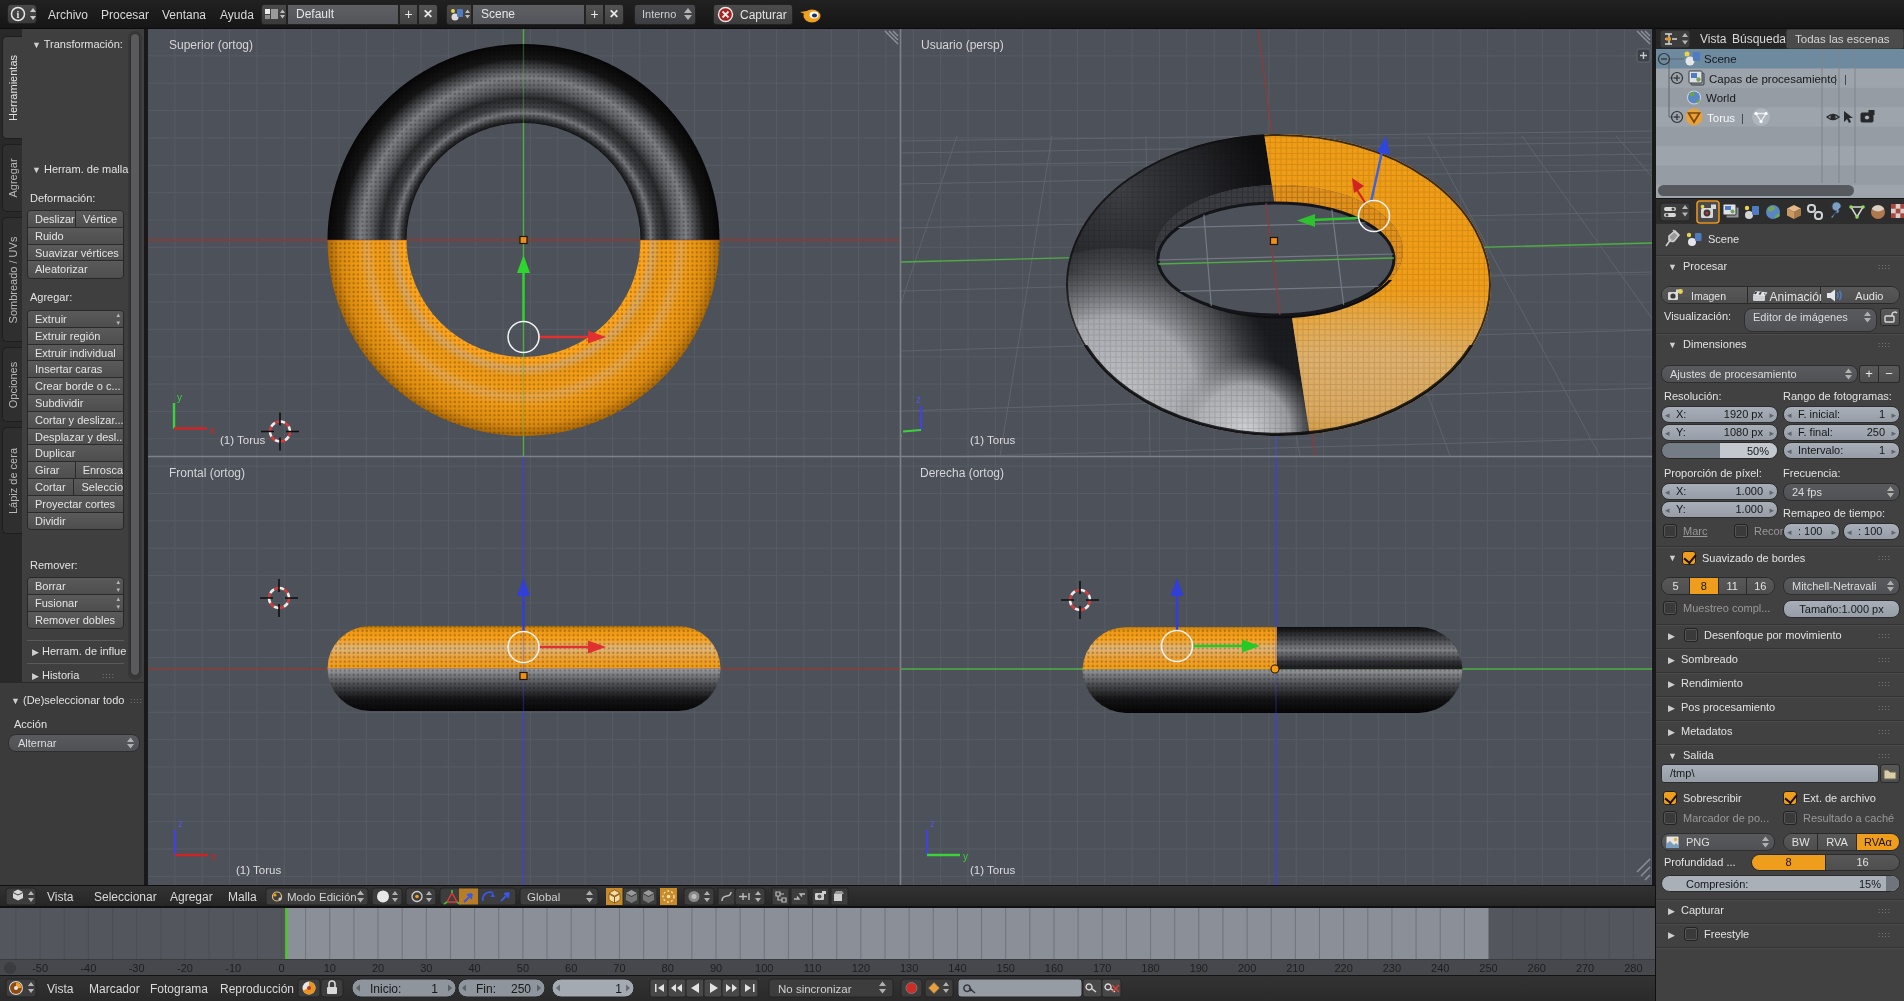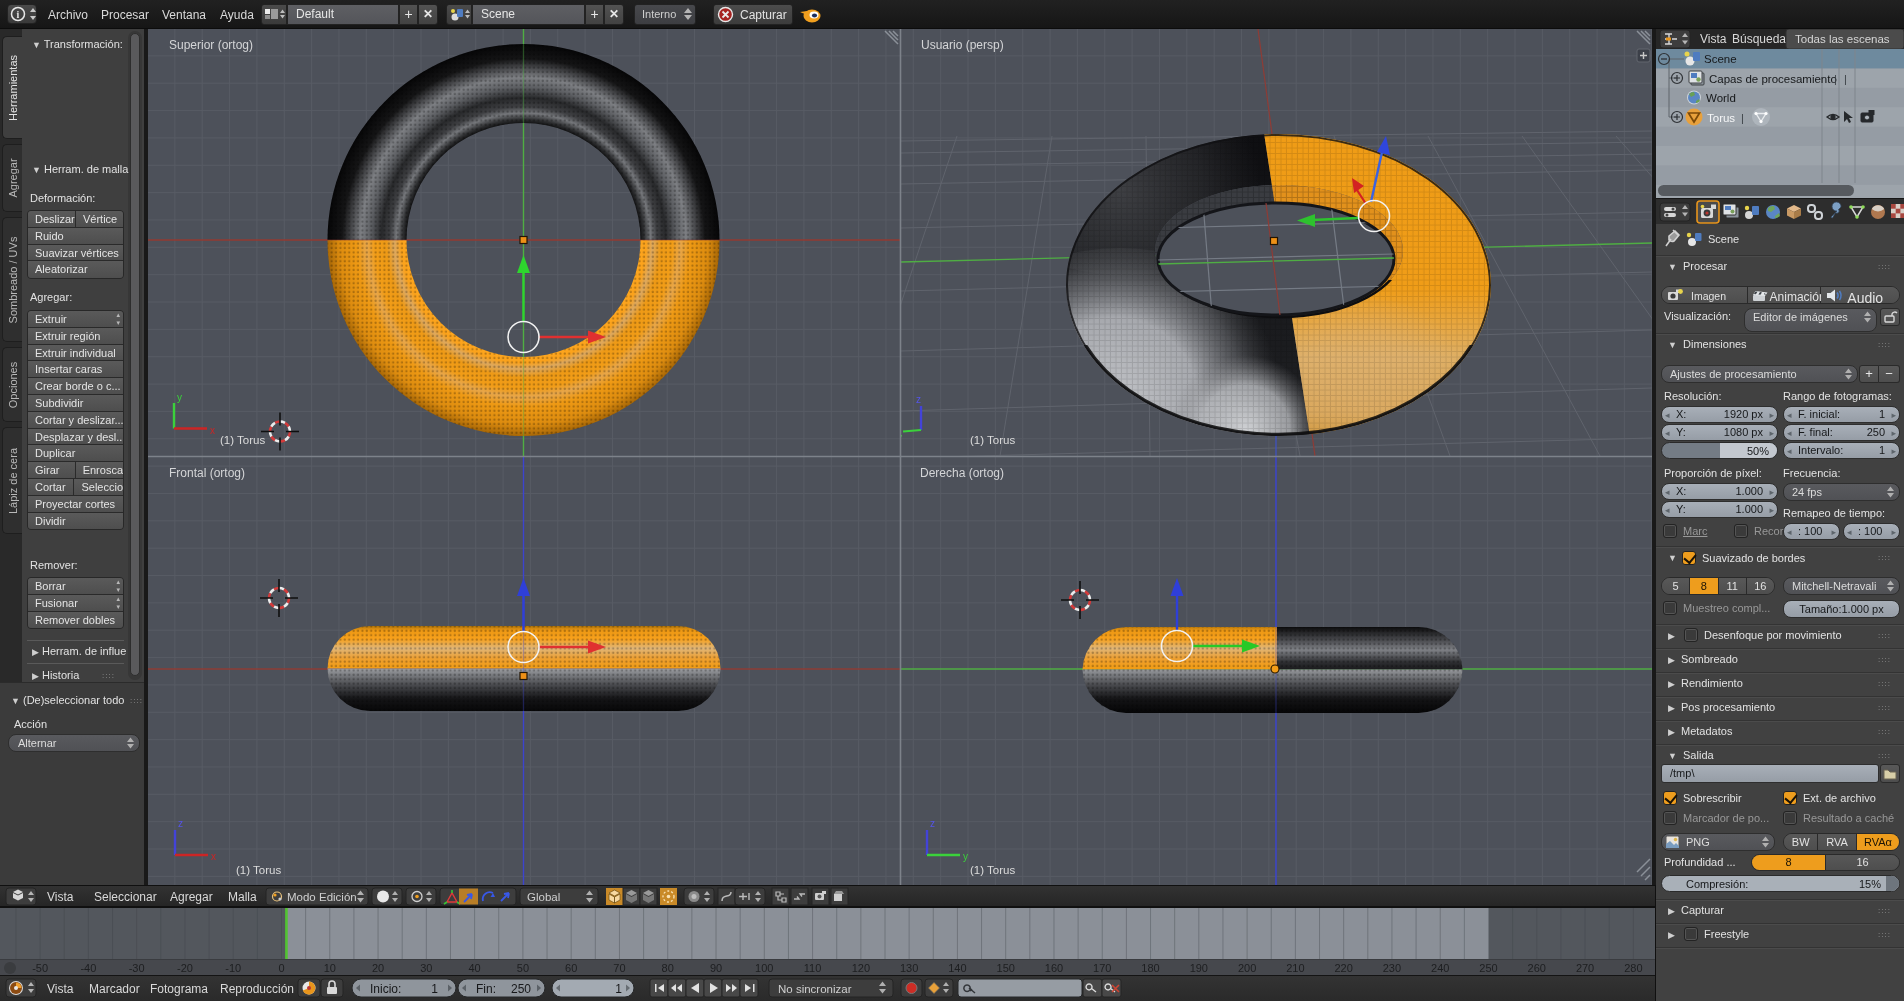--- a/index.html
+++ b/index.html
@@ -964,21 +964,21 @@
             <path d="M2 7 l2.5 -4 12 1.5 -2.5 3.5 z" fill="#e4e7ea"></path>
             <path d="M4.5 3.5 l2 0.3 -1.6 2.4 -2 -0.3 z M9 4.1 l2 0.3 -1.6 2.4 -2 -0.3 z M13.5 4.7 l1.6 2.1 -1.9 -0.3 z" fill="#3e4348"></path>
           </svg>
         <span style="position:absolute;left:22px;top:2.5px;color:#e2e2e2;font-size:12px;">Animación</span>
       </div>
       <div style="flex:79;position:relative;background:linear-gradient(#585858,#4e4e4e);">
         <svg width="18" height="15" style="position:absolute;left:5px;top:1px">
             <path d="M1 5 h3.5 L9 1.5 v12 L4.5 10 H1 z" fill="#e4e7ea"></path>
             <path d="M11 4.5 a5 5 0 0 1 0 6 M13.5 3 a8 8 0 0 1 0 9" stroke="#4f7cc0" stroke-width="1.6" fill="none"></path>
           </svg>
-        <span style="position:absolute;left:26px;top:2.5px;color:#e2e2e2;font-size:14px;">Audio</span>
+        <span style="position:absolute;left:34px;top:2.5px;color:#e2e2e2;font-size:11px;">Audio</span>
       </div>
     </div>
     <span class="abs lbl" style="left:8px;top:86px;">Visualización:</span>
     <div class="abs ddk" style="left:88px;top:84px;width:133px;height:24px;line-height:16px;padding-left:8px;">Editor de imágenes
       <svg width="9" height="16" style="position:absolute;right:4px;top:0">
           <path d="M1 7 l3.5 -4.5 3.5 4.5 z M1 9 l3.5 4.5 3.5 -4.5 z" fill="#b0b0b0"></path>
         </svg>
     </div>
     <div class="abs" style="left:224px;top:84px;width:20px;height:18px;background:linear-gradient(#585858,#4e4e4e);border:1px solid #2a2a2a;border-radius:3px;">
       <svg width="18" height="16">

